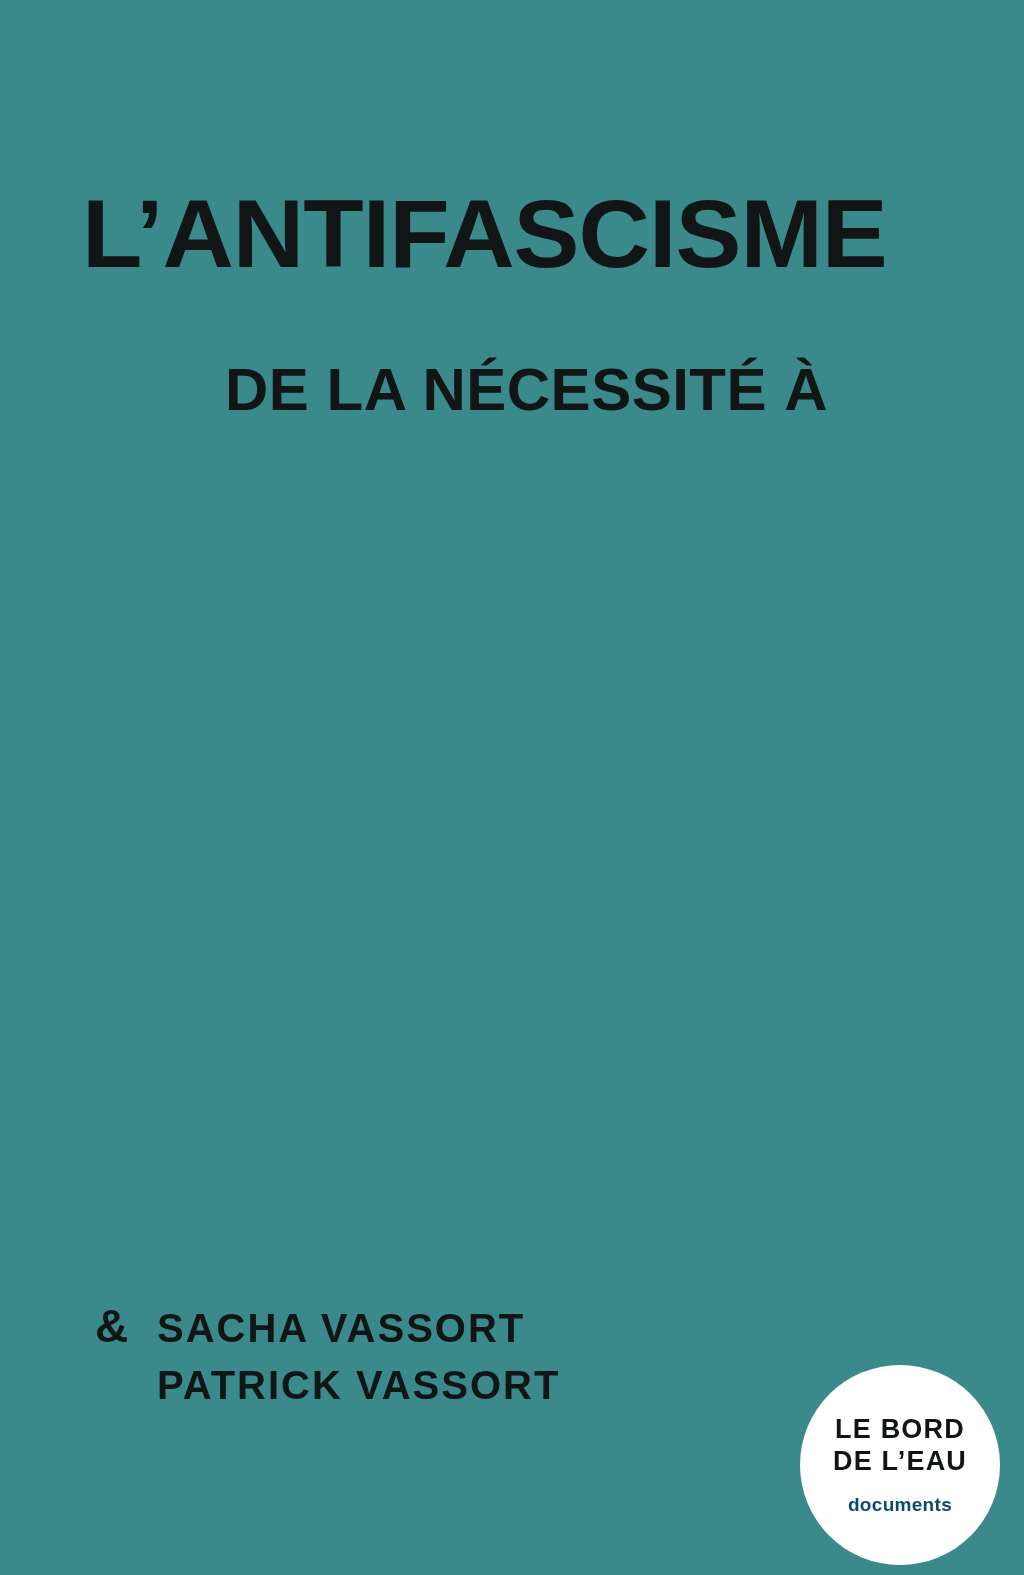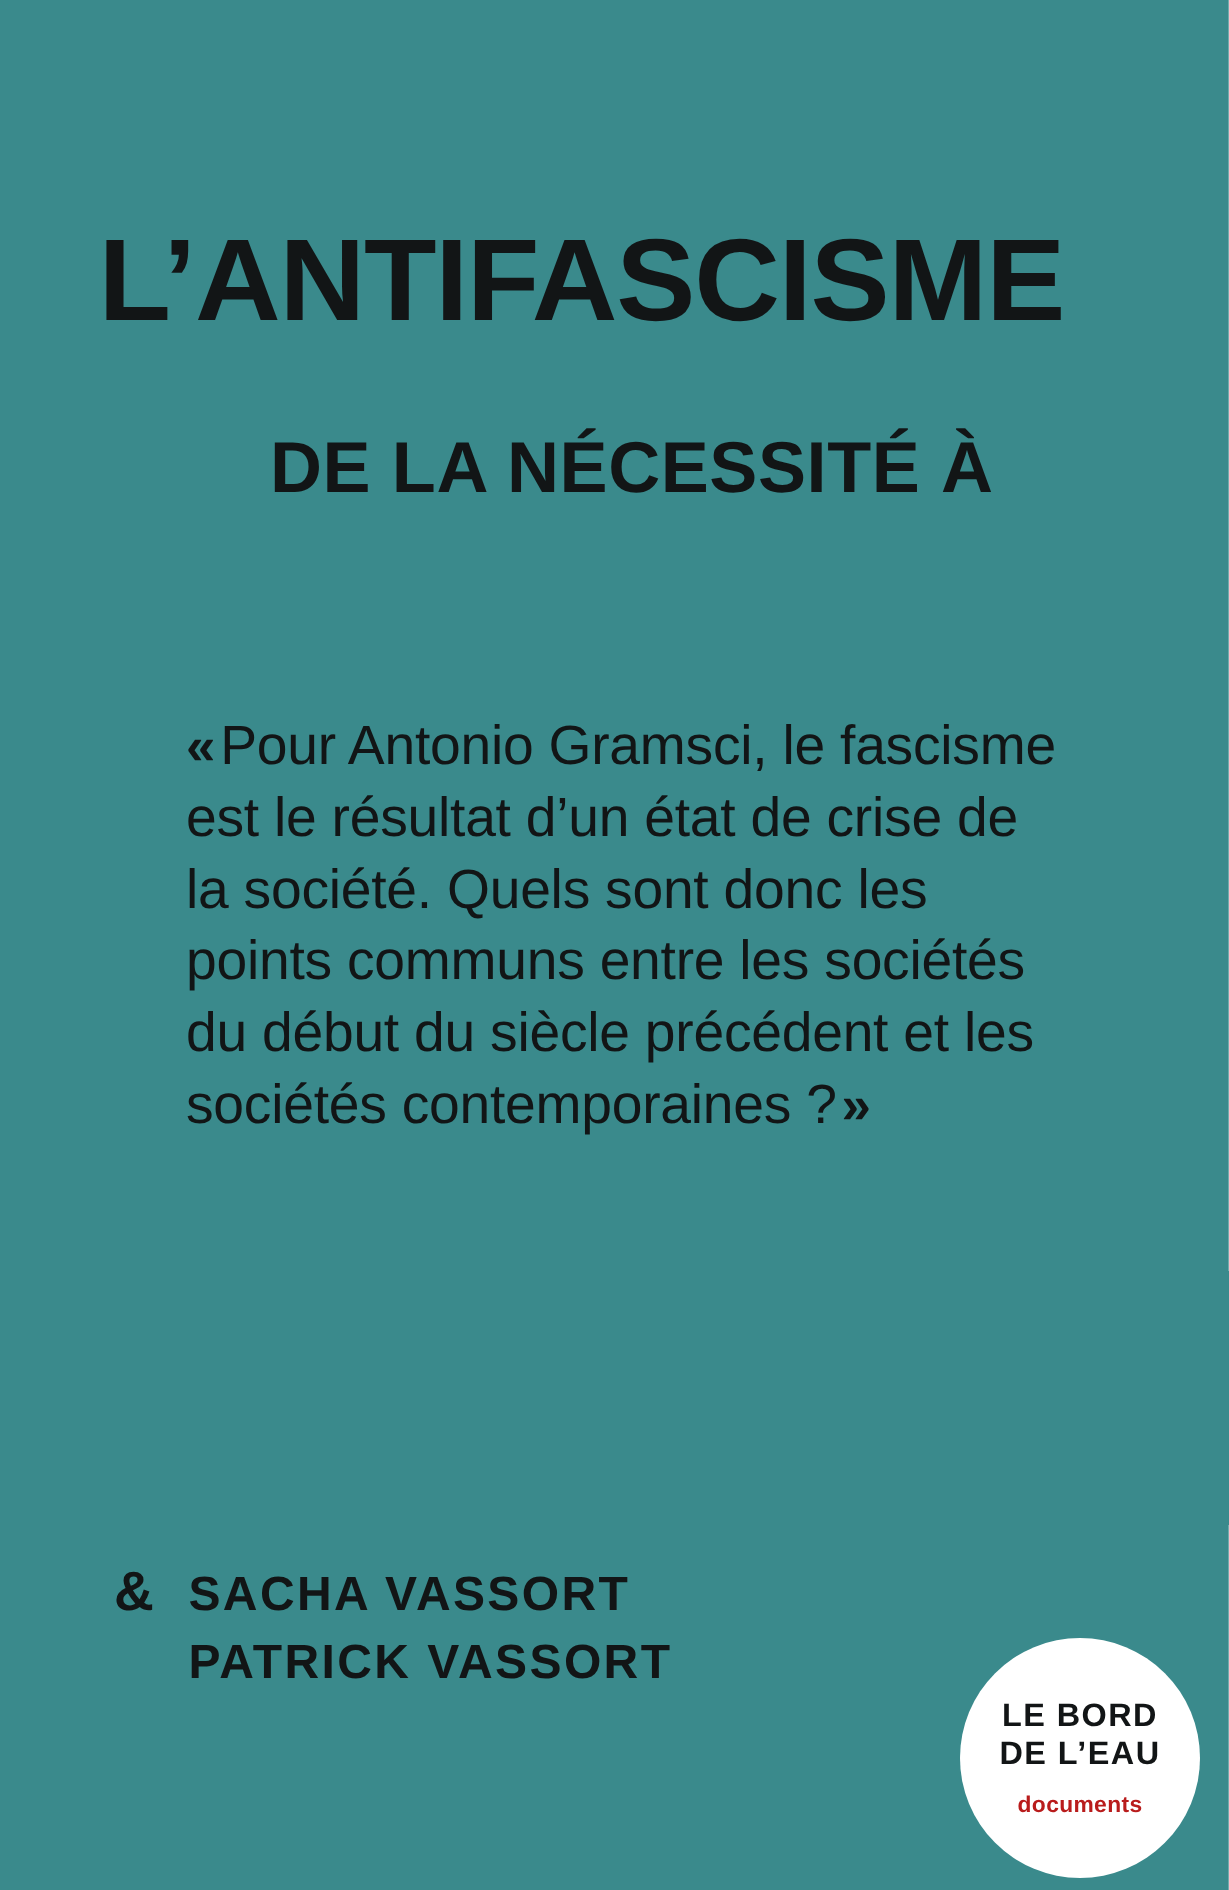--- a/index.html
+++ b/index.html
@@ -121,42 +121,39 @@
     color: #121516;
     font-family: "Liberation Sans", sans-serif;
     font-weight: bold;
     font-size: 27px;
     letter-spacing: 1.2px;
     line-height: 1.15;
     text-align: center;
   }
   .badge .pub-sub {
     margin-top: 17px;
-    color: #b91c1c;
+    color: #0c4a6e;
     font-family: "Liberation Sans", sans-serif;
     font-weight: bold;
     font-size: 19px;
     letter-spacing: 0.3px;
     text-align: center;
   }
 </style>
 </head>
 <body>
 
 <div class="cover">
 
   <h1 class="title-main">L’ANTIFASCISME</h1>
 
   <h2 class="title-sub">
     <span class="line">DE LA NÉCESSITÉ À</span>
   </h2>
 
-  <div class="blurb">
-    <span class="quote-open">«</span><span>Pour Antonio Gramsci, le fascisme est le résultat d’un état de crise de la société. Quels sont donc les points communs entre les sociétés du début du siècle précédent et les sociétés contemporaines ?</span><span class="quote-close">»</span>
-  </div>
 
   <div class="authors">
     <span class="row second">
       <span class="amp">&amp;</span><span>SACHA VASSORT</span>
     </span>
     <span class="row">
       <span class="spacer"></span><span>PATRICK VASSORT</span>
     </span>
   </div>
 

